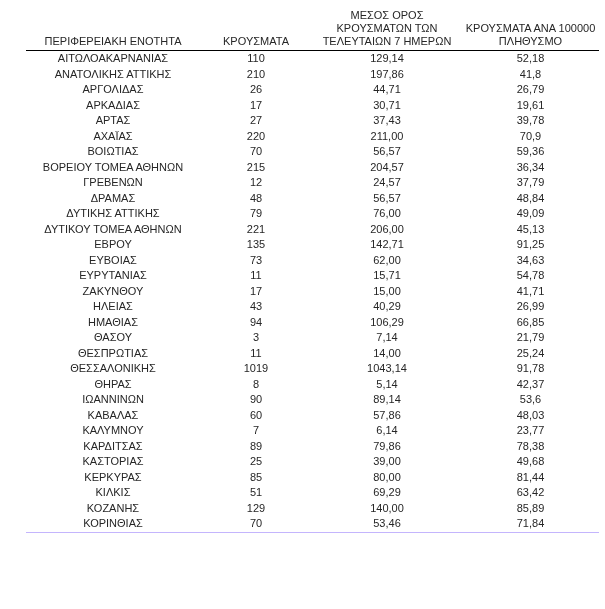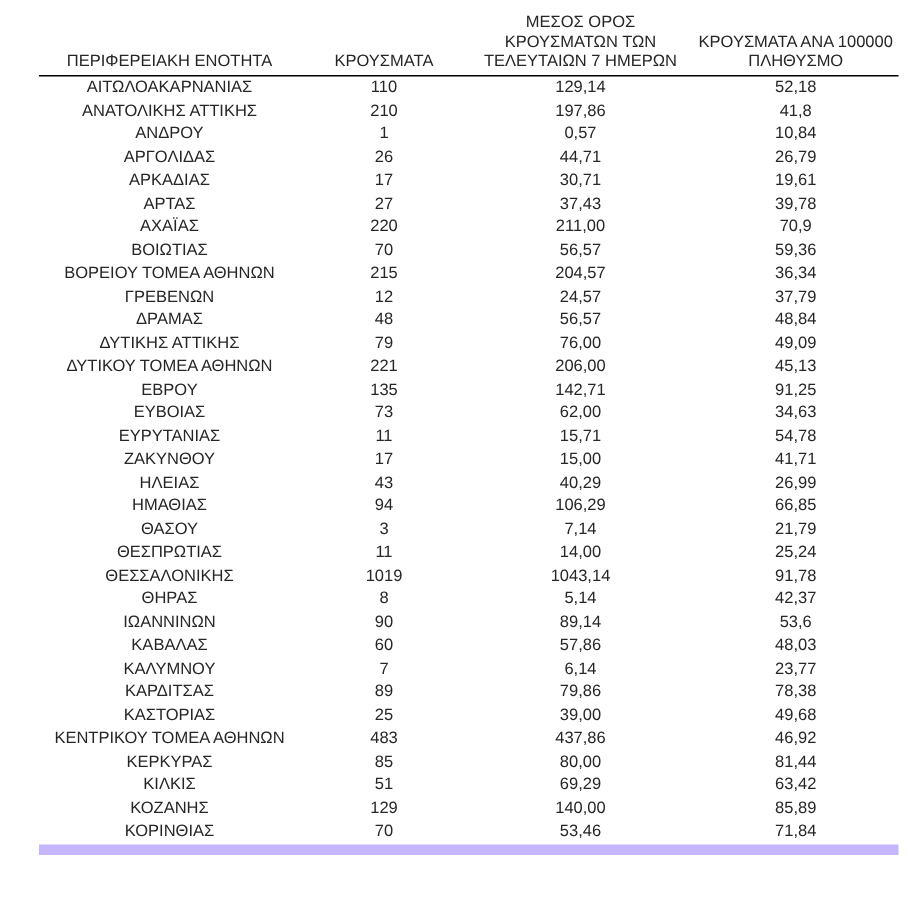--- a/index.html
+++ b/index.html
@@ -46,21 +46,21 @@
     font-size: 11px;
     height: 15.5px;
     line-height: 15.5px;
     padding: 0 2px;
     text-align: center;
     vertical-align: middle;
     white-space: nowrap;
     color: #262626;
   }
   tbody tr:last-child td {
-    border-bottom: 7px solid #c4b5fd;
+    border-bottom: 1px solid #c4b5fd;
   }
 </style>
 </head>
 <body>
 
 <div class="page">
   <table class="cases-table">
     <colgroup>
       <col class="c1">
         <col class="c2">
@@ -93,26 +93,20 @@
           <td>129,14</td>
           <td>52,18</td>
         </tr>
         <tr>
           <td>ΑΝΑΤΟΛΙΚΗΣ ΑΤΤΙΚΗΣ</td>
           <td>210</td>
           <td>197,86</td>
           <td>41,8</td>
         </tr>
         <tr>
-          <td>ΑΝΔΡΟΥ</td>
-          <td>1</td>
-          <td>0,57</td>
-          <td>10,84</td>
-        </tr>
-        <tr>
           <td>ΑΡΓΟΛΙΔΑΣ</td>
           <td>26</td>
           <td>44,71</td>
           <td>26,79</td>
         </tr>
         <tr>
           <td>ΑΡΚΑΔΙΑΣ</td>
           <td>17</td>
           <td>30,71</td>
           <td>19,61</td>
@@ -247,26 +241,20 @@
           <td>ΚΑΡΔΙΤΣΑΣ</td>
           <td>89</td>
           <td>79,86</td>
           <td>78,38</td>
         </tr>
         <tr>
           <td>ΚΑΣΤΟΡΙΑΣ</td>
           <td>25</td>
           <td>39,00</td>
           <td>49,68</td>
-        </tr>
-        <tr>
-          <td>ΚΕΝΤΡΙΚΟΥ ΤΟΜΕΑ ΑΘΗΝΩΝ</td>
-          <td>483</td>
-          <td>437,86</td>
-          <td>46,92</td>
         </tr>
         <tr>
           <td>ΚΕΡΚΥΡΑΣ</td>
           <td>85</td>
           <td>80,00</td>
           <td>81,44</td>
         </tr>
         <tr>
           <td>ΚΙΛΚΙΣ</td>
           <td>51</td>

